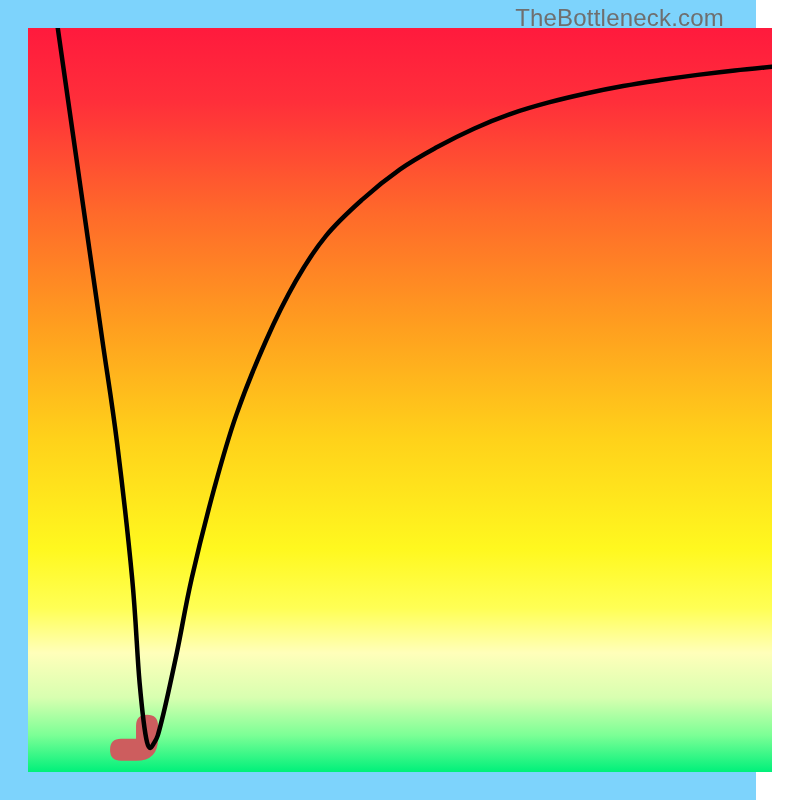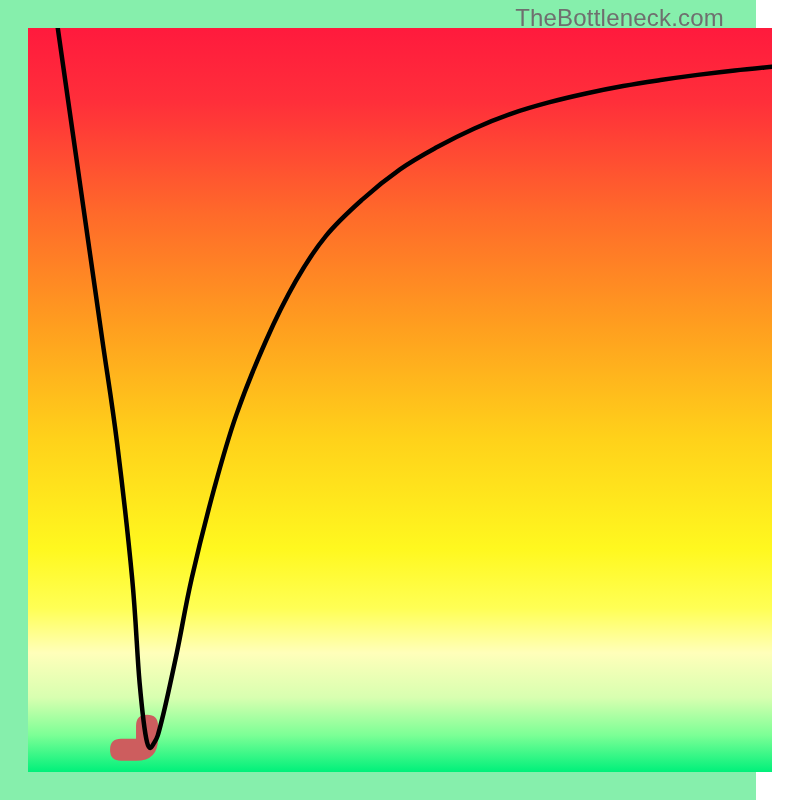--- a/index.html
+++ b/index.html
@@ -7,21 +7,21 @@
     padding: 0;
     width: 800px;
     height: 800px;
     overflow: hidden;
     font-family: Arial, Helvetica, sans-serif;
   }
   .frame {
     position: relative;
     width: 756px;
     height: 800px;
-    background: #86efac;
+    background: #7dd3fc;
     box-sizing: border-box;
   }
   .plot-area {
     position: absolute;
     left: 28px;
     top: 28px;
     width: 744px;
     height: 744px;
     overflow: hidden;
   }

